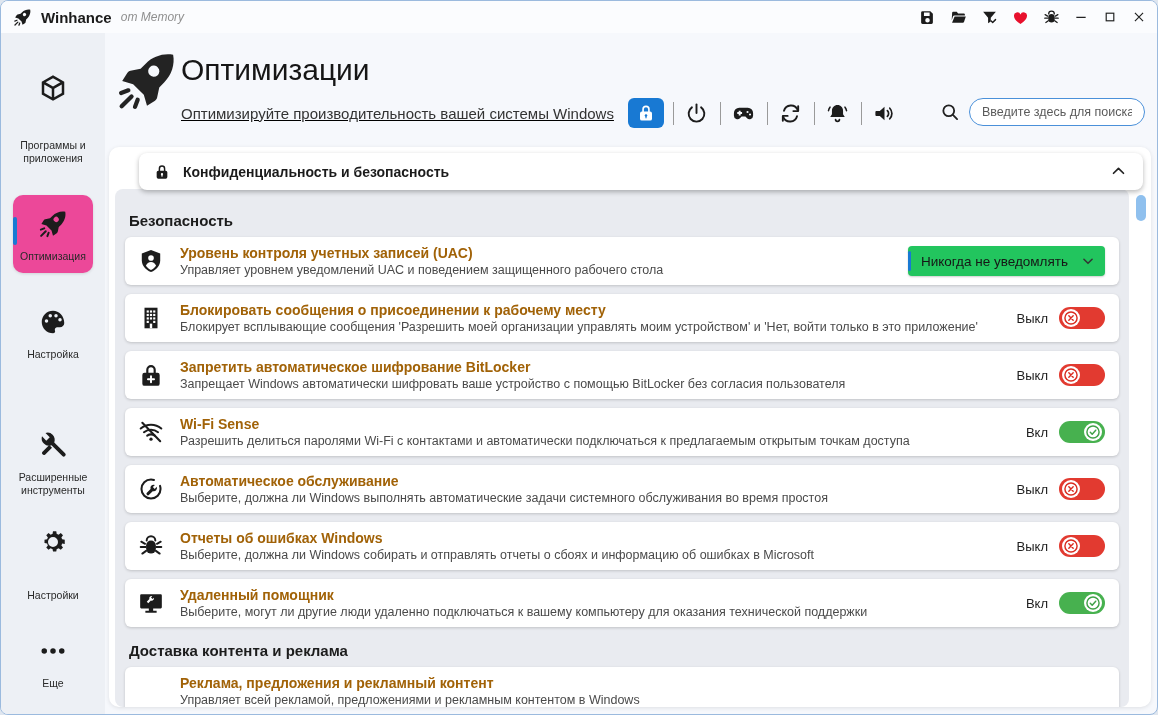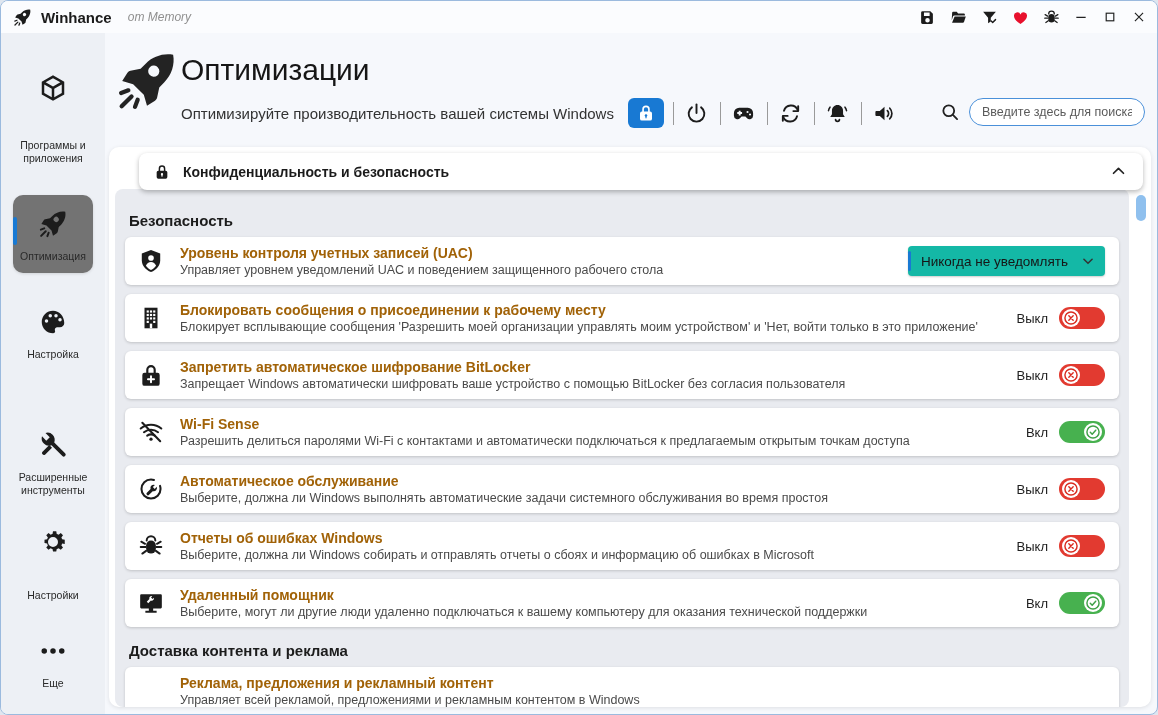--- a/index.html
+++ b/index.html
@@ -6,52 +6,52 @@
   html,body { width:1158px; height:715px; overflow:hidden; }
   body { font-family:"Liberation Sans", sans-serif; background:#dfe6ef; }
   .window { position:relative; width:1158px; height:715px; background:#f6f8fc;
             border:1px solid #9bbade; border-radius:8px; overflow:hidden; }
 
   
   .titlebar { position:absolute; top:0; left:0; right:0; height:32px; background:#fbfcfe;
               display:flex; align-items:center; padding:0 10px 0 12px; }
   .tb-logo { width:19px; height:19px; color:#1c1c1c; flex-shrink:0; }
   .tb-title { font-size:15px; font-weight:700; color:#1b1b1b; margin-left:9px; }
-  .tb-sub { font-size:12px; font-style:italic; color:#8f8f8f; margin-left:16px; }
+  .tb-sub { font-size:12px; font-style:italic; color:#8f8f8f; margin-left:9px; }
   .tb-actions { margin-left:auto; display:flex; align-items:center; gap:13px; }
   .tb-btn { width:18px; height:18px; display:flex; align-items:center; justify-content:center;
             color:#1c1c1c; cursor:pointer; background:none; border:none; }
   .tb-btn svg { width:17px; height:17px; }
   .tb-btn.heart { color:#e8112d; }
   .winctl { width:16px; height:16px; color:#222; }
   .winctl svg { width:14px; height:14px; }
 
   
   .sidebar { position:absolute; top:32px; left:0; bottom:0; width:104px; background:#edf0f5;
              display:flex; flex-direction:column; align-items:center; padding:26px 0 14px; }
   .nav-item { width:96px; display:flex; flex-direction:column; align-items:center; gap:7px;
               cursor:pointer; color:#1c1c1c; }
   .nav-item svg { width:30px; height:30px; }
   .nav-label { font-size:10.5px; line-height:1.25; color:#2a2a2a; text-align:center; }
-  .nav-item.active { background:#737373; width:80px; border-radius:10px; padding:14px 2px 10px;
+  .nav-item.active { background:#ec4899; width:80px; border-radius:10px; padding:14px 2px 10px;
                      position:relative; box-shadow:0 1px 3px rgba(0,0,0,.12); }
   .nav-item.active::before { content:""; position:absolute; left:0; top:22px; width:4px; height:28px;
                      background:#1879d3; border-radius:2px; }
   .ni-1 { margin-top:14px;gap:32px; }
   .ni-2 { margin-top:30px; }
   .ni-3 { margin-top:34px; }
   .ni-4 { margin-top:auto; }
   .ni-5 { margin-top:30px;gap:28px; }
   .ni-6 { margin-top:34px; margin-bottom:10px; }
 
   
   .page-header { position:absolute; left:104px; top:32px; right:0; height:112px; }
   .ph-logo { position:absolute; left:10px; top:16px; width:64px; height:64px; color:#232323; }
   .ph-title { position:absolute; left:76px; top:20px; font-size:30px; font-weight:400; color:#161616; }
-  .ph-subrow { position:absolute; left:76px; top:63px; height:34px; display:flex; align-items:center; }
+  .ph-subrow { position:absolute; left:76px; top:63px; height:34px; display:flex; align-items:center;text-decoration:underline; }
   .ph-subtitle { font-size:15px; color:#333; margin-right:14px; }
   .icon-btn { background:none; border:none; width:28px; height:28px; display:flex; align-items:center;
               justify-content:center; color:#1c1c1c; cursor:pointer; }
   .icon-btn svg { width:23px; height:23px; }
   .icon-btn.lock-active { width:36px; height:30px; background:#1879d3; border-radius:6px; color:#fff; }
   .icon-btn.lock-active svg { width:18px; height:18px; }
   .vsep { width:1px; height:23px; background:#9a9a9a; margin:0 9px; }
   .search-wrap { position:absolute; right:12px; top:62px; height:34px; display:flex; align-items:center; gap:9px; }
   .search-icon { width:20px; height:20px; color:#222; }
   .search-input { width:176px; height:28px; border:1.6px solid #4a90d9; border-radius:14px;
@@ -89,21 +89,21 @@
 
   .toggle { position:relative; width:46px; height:22px; border-radius:12px; cursor:pointer; }
   .toggle.off { background:#e23a30; }
   .toggle.on  { background:#47b14f; }
   .knob { position:absolute; top:2px; width:18px; height:18px; border-radius:50%; background:#fff;
           display:flex; align-items:center; justify-content:center; }
   .toggle.off .knob { left:3px; }
   .toggle.on  .knob { right:3px; }
   .knob svg { width:16px; height:16px; }
 
-  .dropdown { position:relative; display:flex; align-items:center; height:30px; background:#14b8a6;
+  .dropdown { position:relative; display:flex; align-items:center; height:30px; background:#22c55e;
               border-radius:4px; padding:0 10px 0 13px; cursor:pointer;
               box-shadow:0 1px 2px rgba(0,0,0,.2); }
   .dropdown::before { content:""; position:absolute; left:0; top:5px; bottom:5px; width:3px;
               background:#1879d3; border-radius:2px; }
   .dd-text { font-size:13.5px; color:#161616; }
   .dd-chev { width:14px; height:14px; color:#333; margin-left:13px; display:flex; }
 </style>
 </head>
 <body>
 

